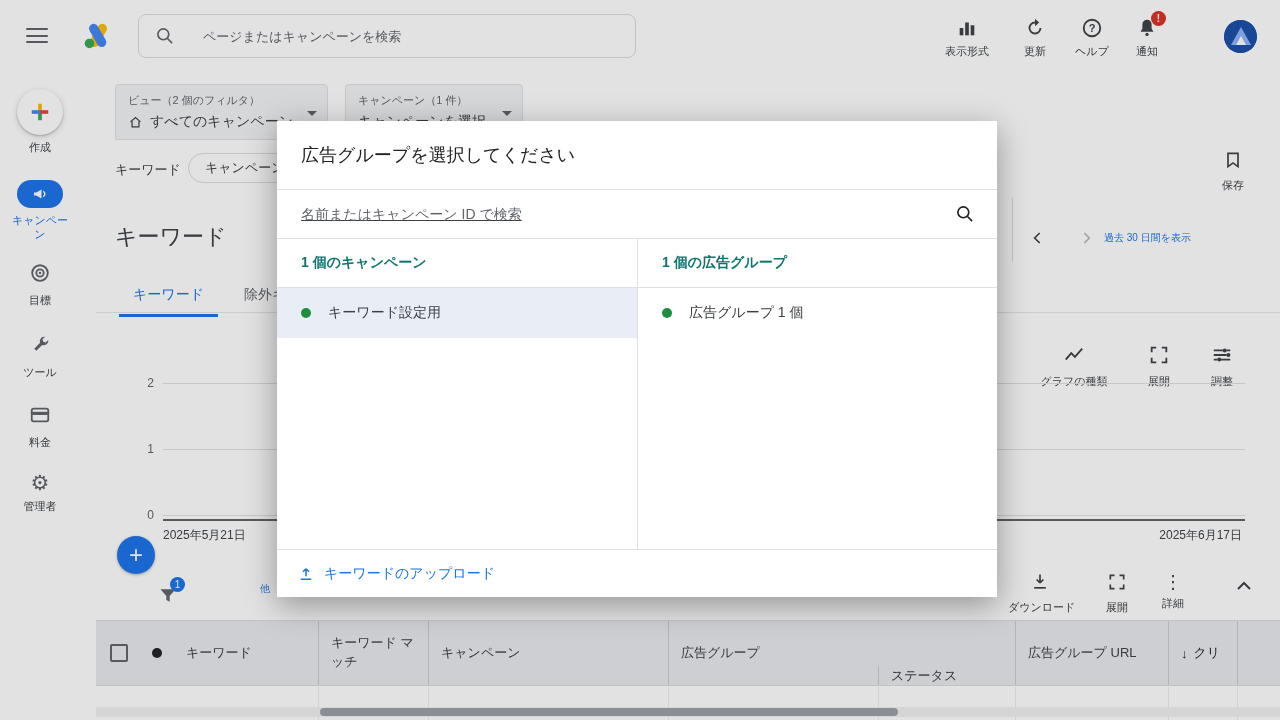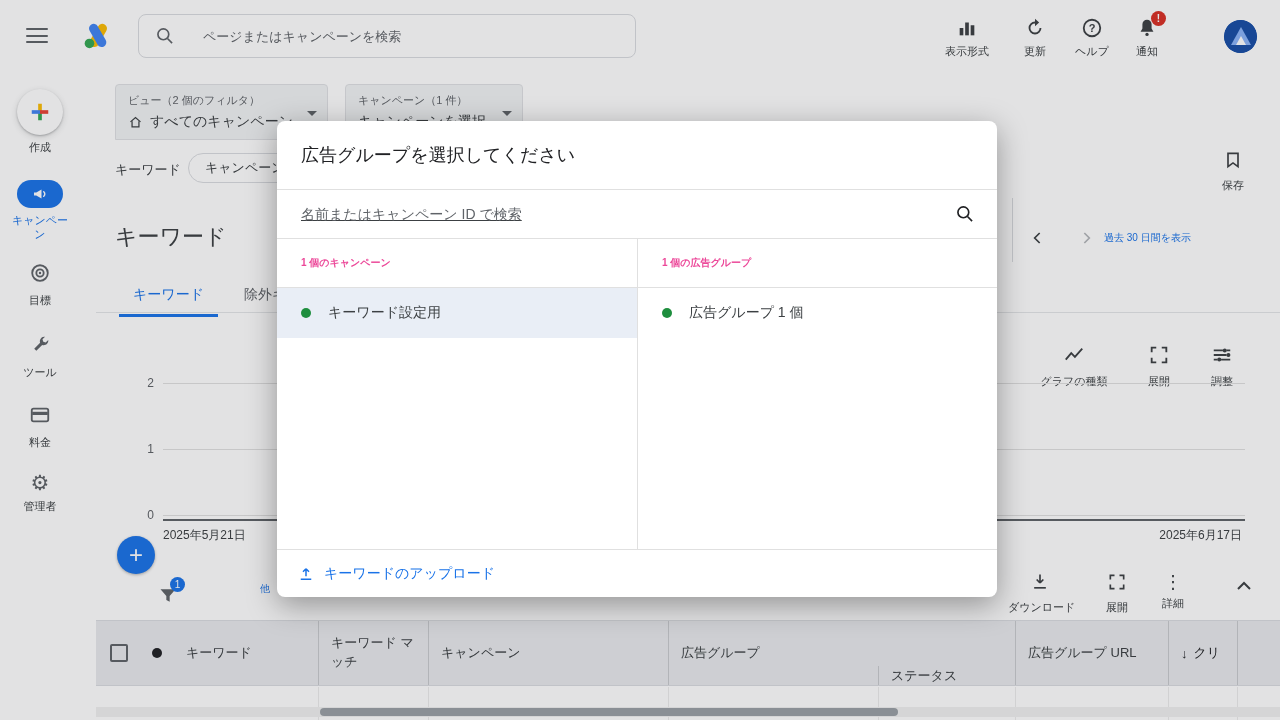--- a/index.html
+++ b/index.html
@@ -57,29 +57,29 @@
   .trow{position:absolute;left:96px;right:0;top:687px;height:33px;background:#fff;display:flex;z-index:5;}
   .td{height:100%;}
   .td+.td{border-left:1px solid #ececec;}
   .checkbox{width:18px;height:18px;border:2px solid #5f6368;border-radius:2px;background:transparent;flex:none;cursor:pointer;}
   .status-dot{width:10px;height:10px;border-radius:50%;background:#202124;flex:none;}
   .hscroll{position:absolute;left:96px;right:0;top:707px;height:10px;background:#f1f1f1;z-index:5;}
   .hthumb{position:absolute;left:224px;top:1px;width:578px;height:8px;background:#9aa0a6;border-radius:4px;cursor:grab;}
 
   
   .scrim{position:absolute;inset:0;background:rgba(32,33,36,.13);z-index:50;}
-  .modal{position:absolute;left:277px;top:121px;width:720px;height:476px;background:#fff;border-radius:8px;box-shadow:0 8px 30px rgba(0,0,0,.35);z-index:60;display:flex;flex-direction:column;overflow:hidden;}
+  .modal{position:absolute;left:277px;top:121px;width:720px;height:476px;background:#fff;border-radius:0;box-shadow:0 8px 30px rgba(0,0,0,.35);z-index:60;display:flex;flex-direction:column;overflow:hidden;}
   .modal-title{height:69px;border-bottom:1px solid #e0e0e0;display:flex;align-items:center;padding:0 24px;font-size:18px;color:#202124;flex:none;}
   .modal-search{height:49px;border-bottom:1px solid #e0e0e0;display:flex;align-items:center;padding:0 22px 0 24px;gap:12px;flex:none;text-decoration:underline;}
   .modal-search input{flex:1;border:none;outline:none;font-size:14px;color:#3c4043;font-family:inherit;}
   .modal-search input::placeholder{color:#5f6368;}
   .modal-cols{flex:1;display:flex;min-height:0;}
   .mcol{width:50%;display:flex;flex-direction:column;}
   .mcol+.mcol{border-left:1px solid #e0e0e0;}
-  .mcol-header{height:49px;border-bottom:1px solid #e0e0e0;display:flex;align-items:center;padding:0 24px;font-size:10px;font-weight:bold;color:#ec4899;flex:none;}
+  .mcol-header{height:49px;border-bottom:1px solid #e0e0e0;display:flex;align-items:center;padding:0 24px;font-size:14px;font-weight:bold;color:#0f766e;flex:none;}
   .mitem{height:50px;display:flex;align-items:center;padding:0 24px;gap:17px;font-size:14px;color:#3c4043;cursor:pointer;flex:none;}
   .mitem.selected{background:#e9eef6;}
   .dot-green{width:10px;height:10px;border-radius:50%;background:#1e8e3e;flex:none;}
   .modal-footer{height:48px;border-top:1px solid #e0e0e0;display:flex;align-items:center;padding:0 20px;flex:none;}
   .upload-link{color:#1a73e8;font-size:14px;cursor:pointer;display:flex;align-items:center;gap:9px;}
 </style>
 </head>
 <body>
 
 <div id="app">

